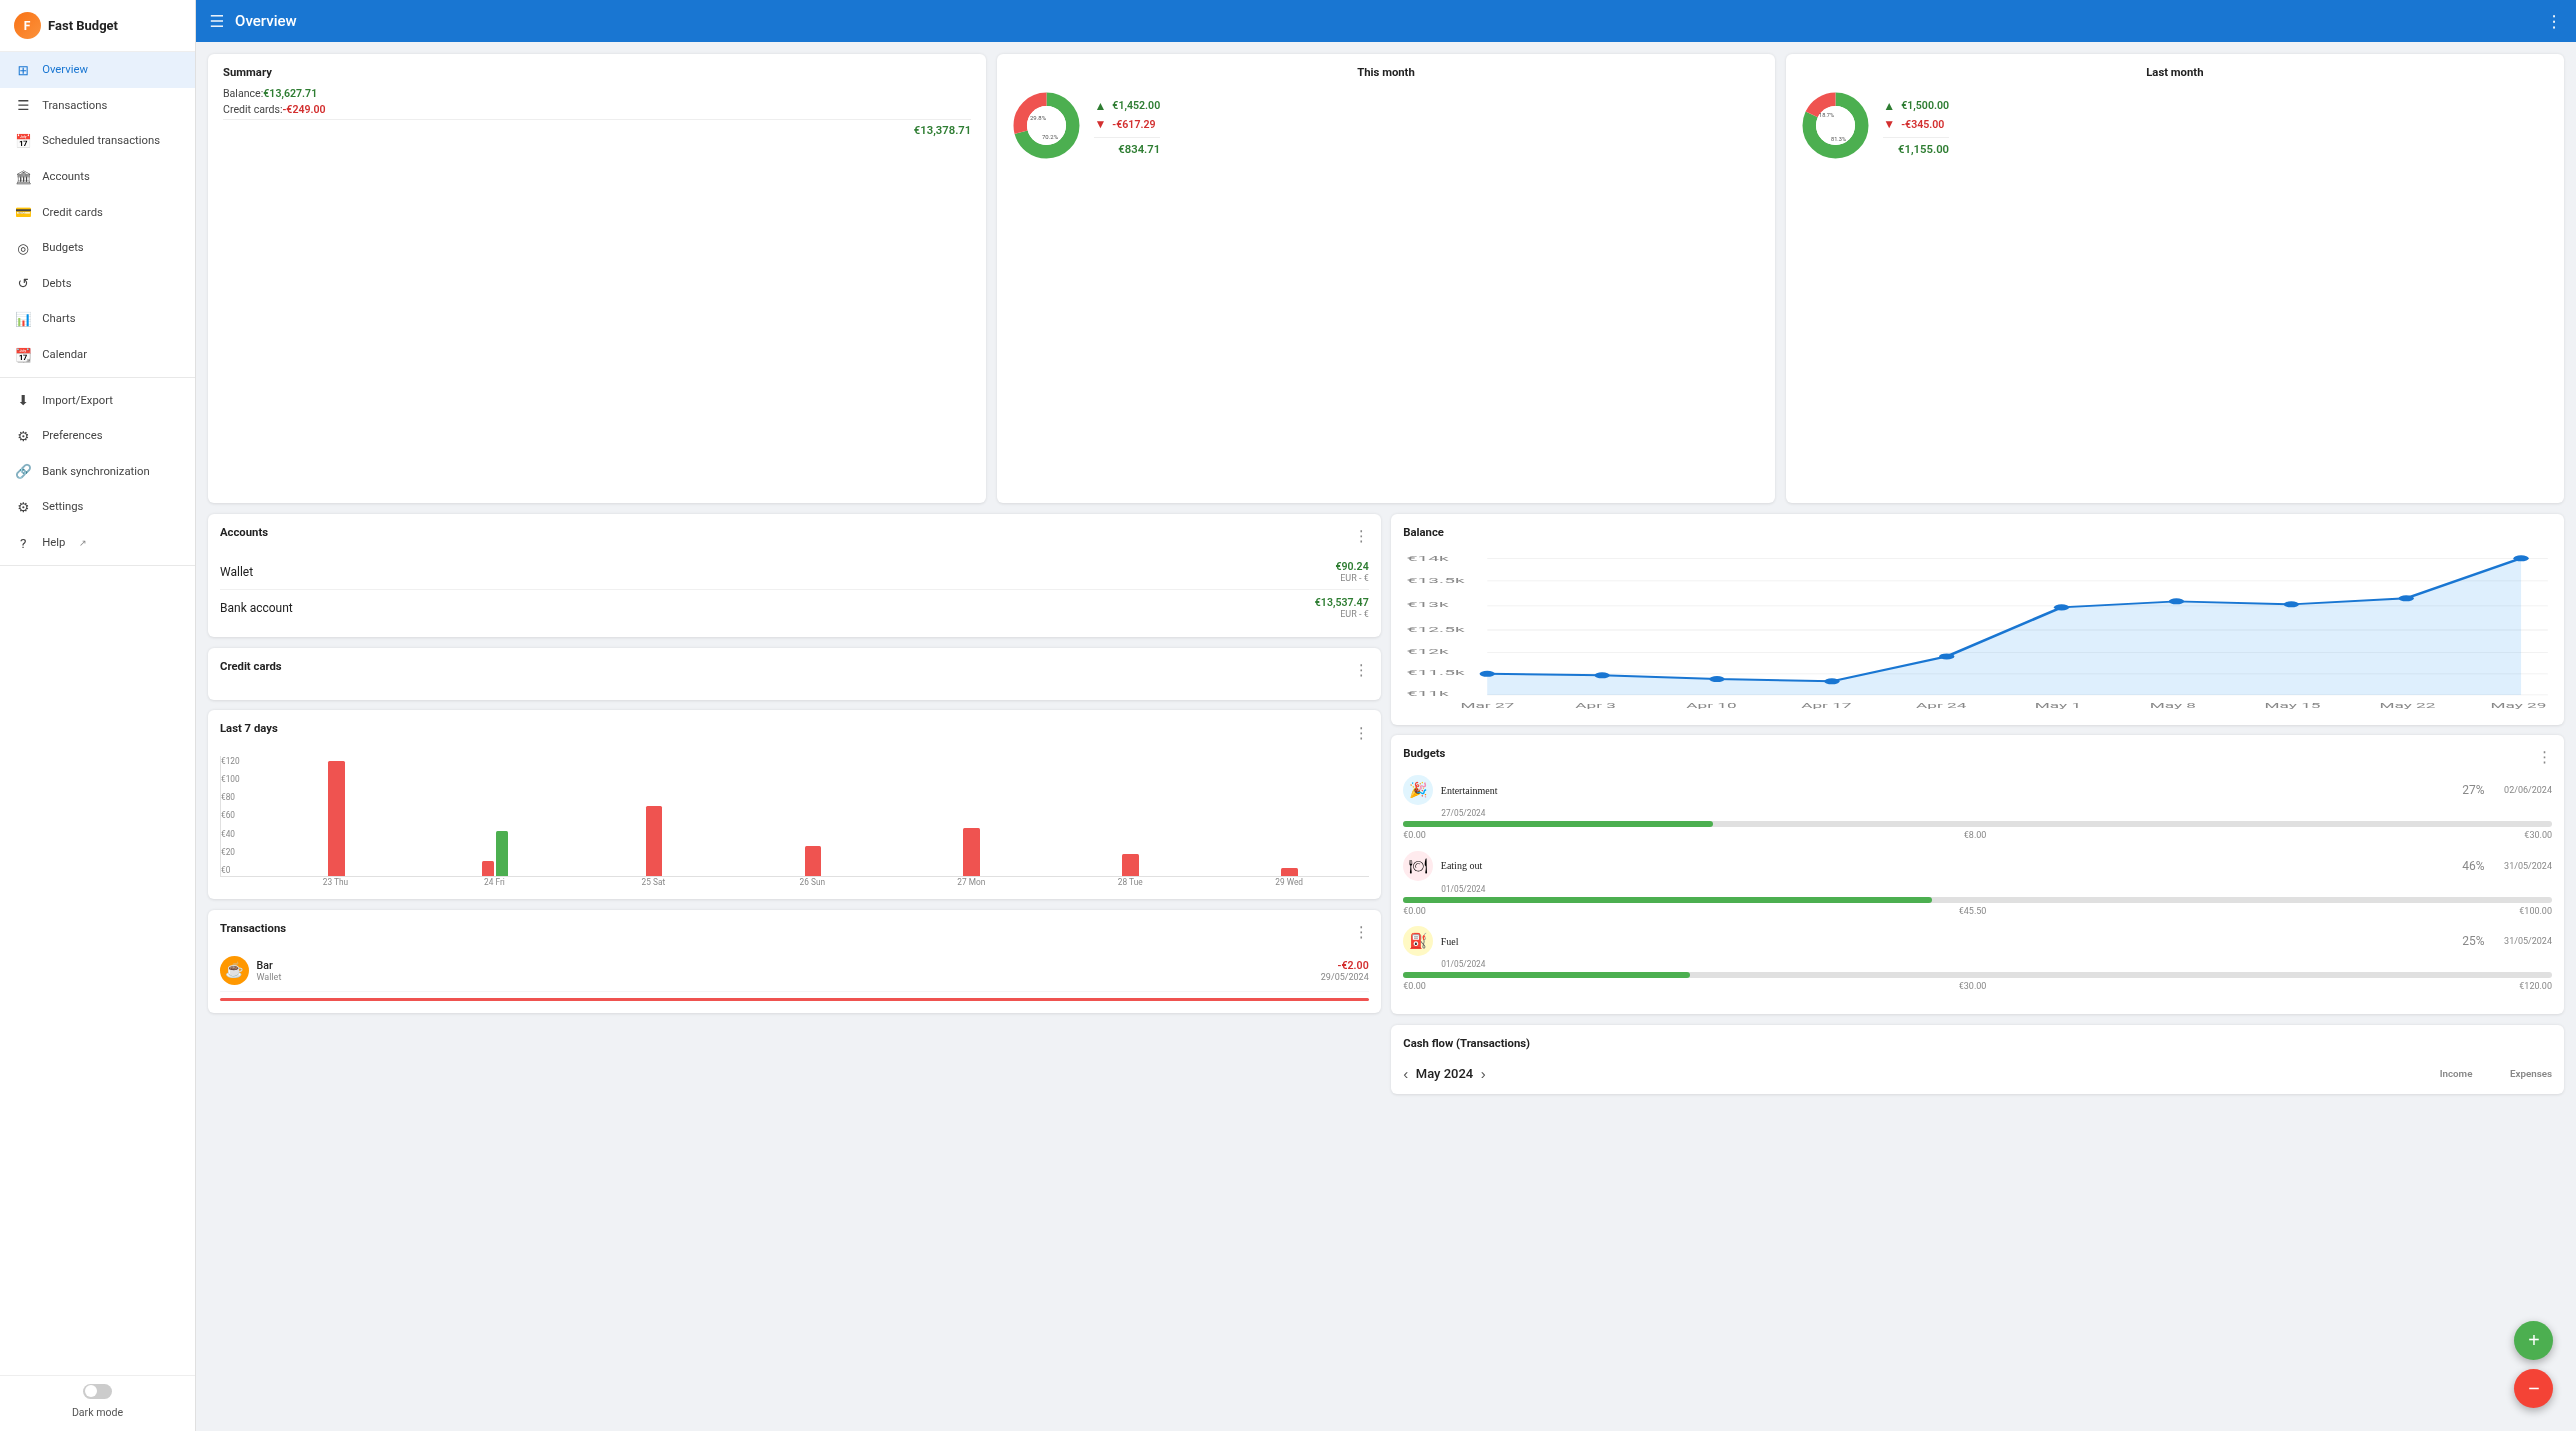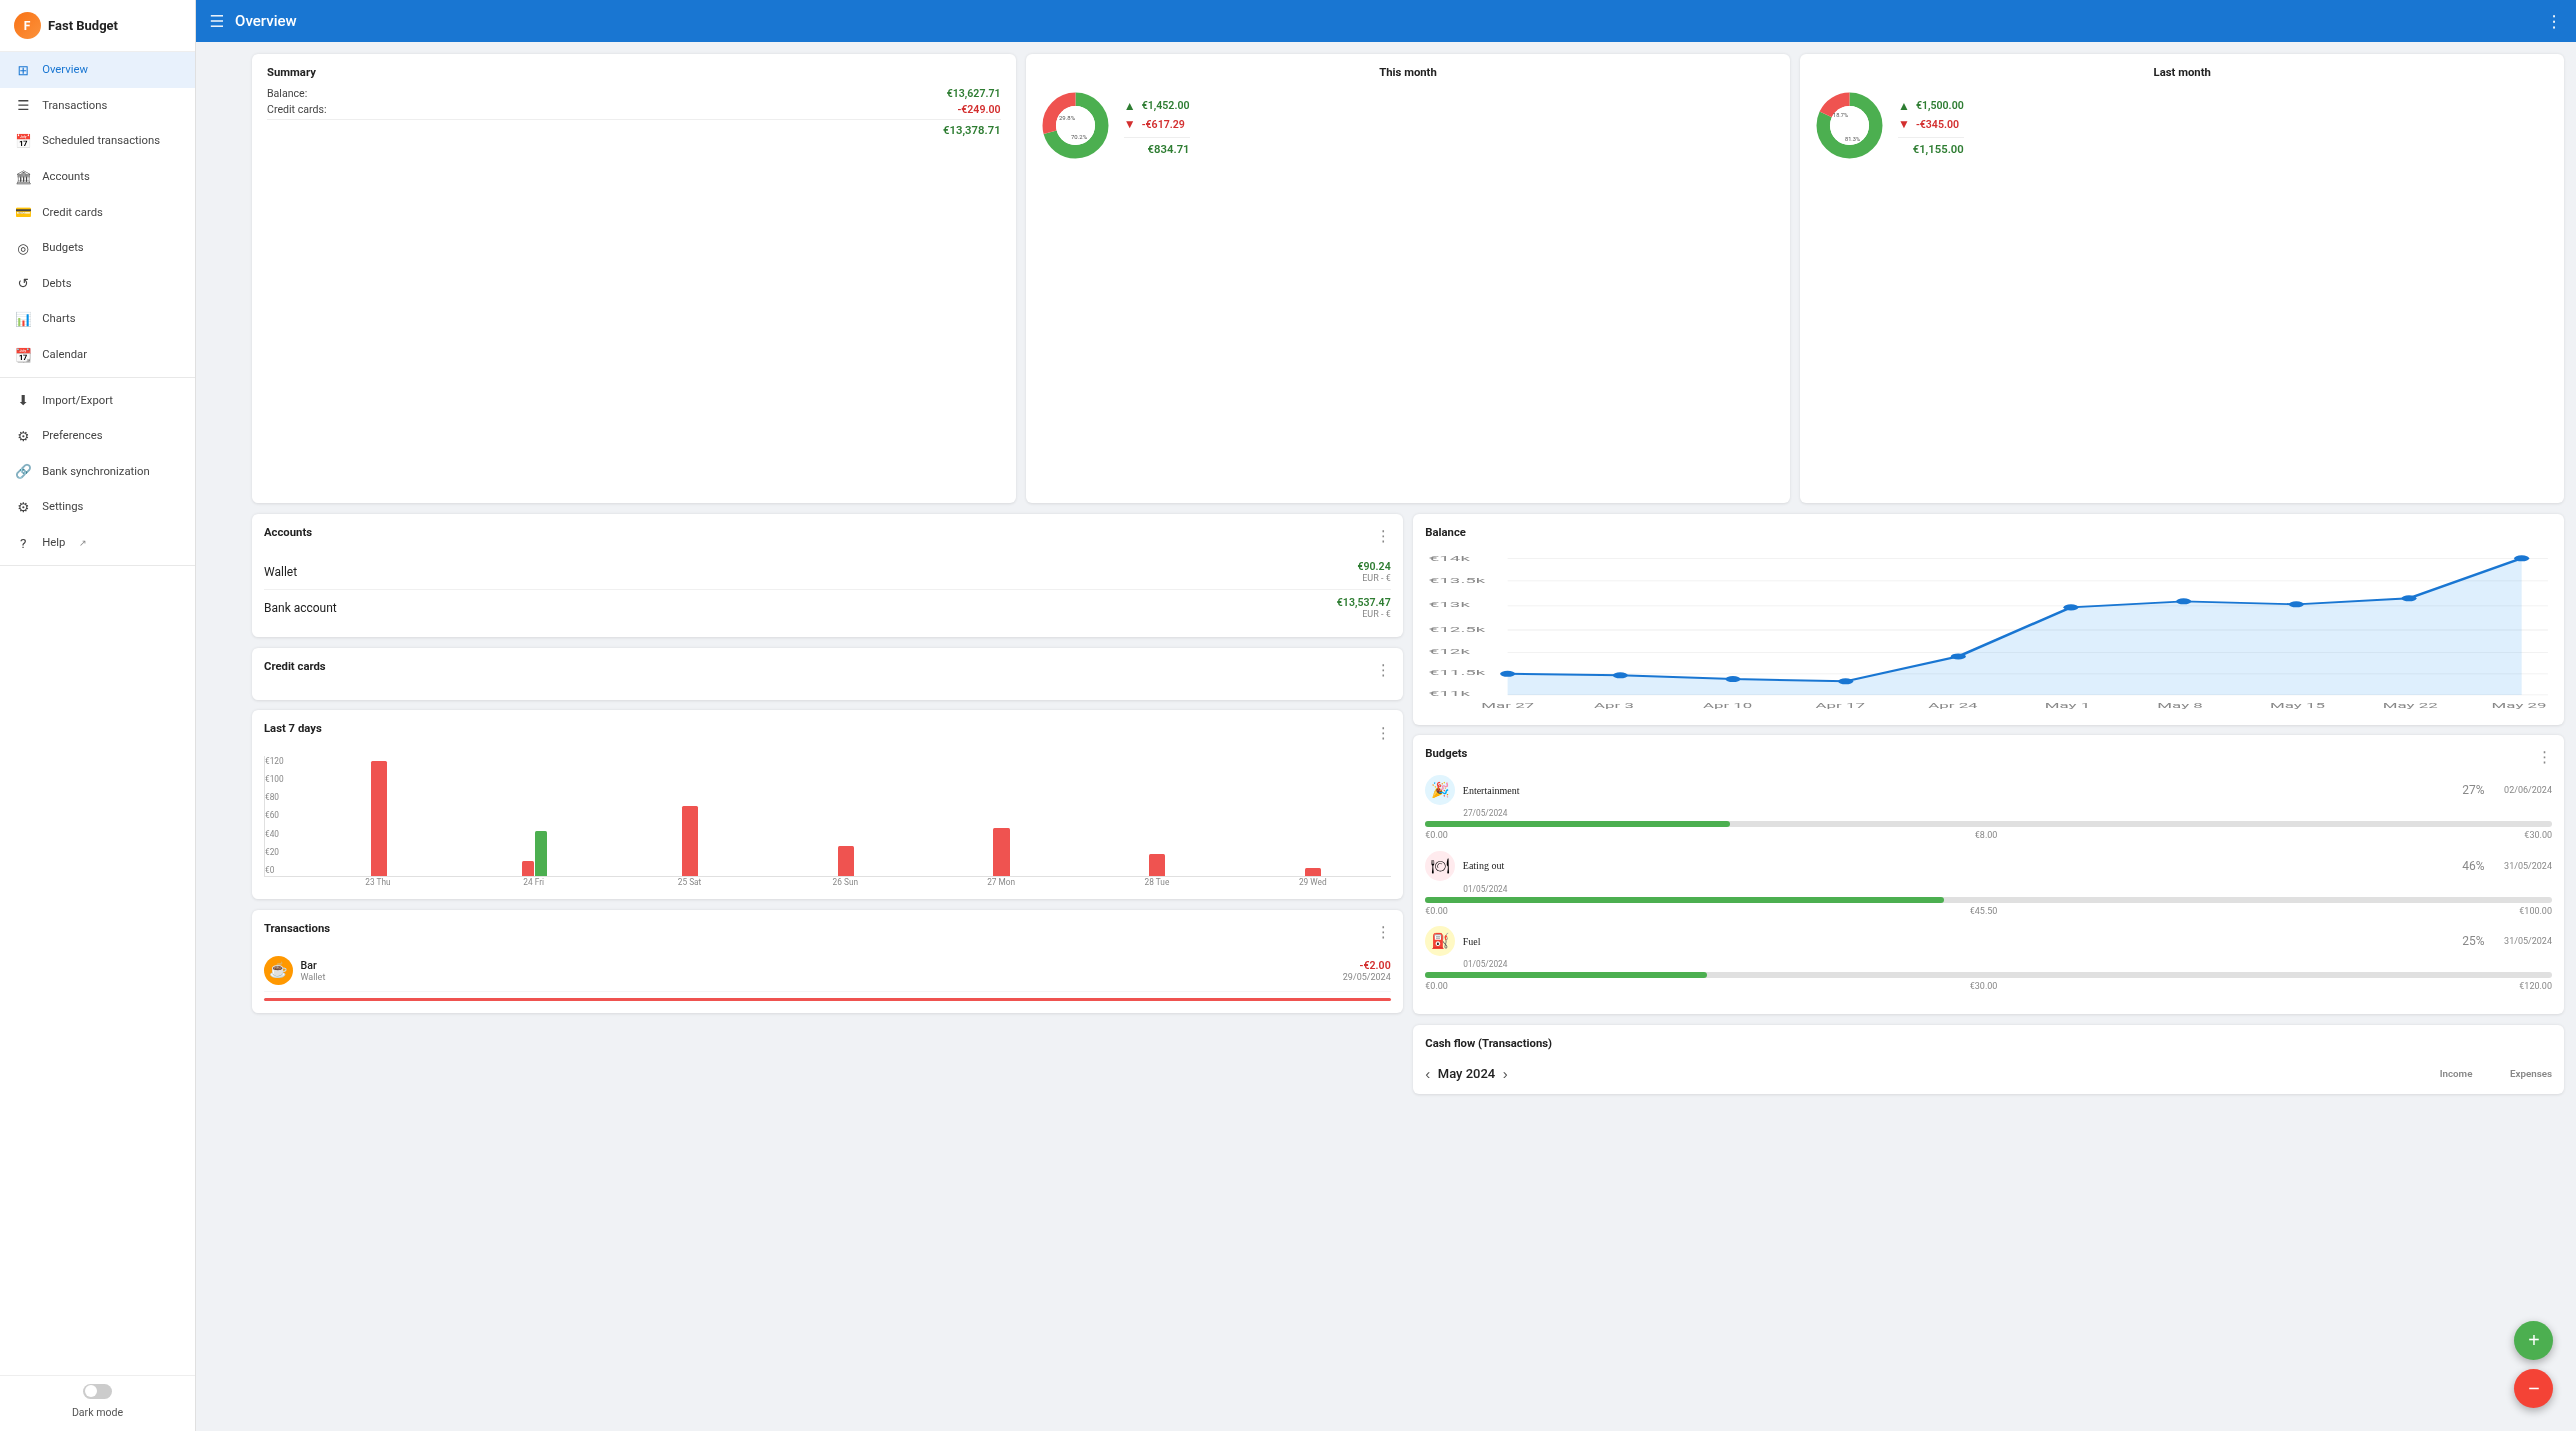--- a/index.html
+++ b/index.html
@@ -95,21 +95,20 @@
 
     
     #content {
       flex: 1;
       overflow-y: auto;
       padding: 12px;
       display: grid;
       grid-template-columns: 1fr 1fr;
       grid-template-rows: auto;
       gap: 10.6px;
-      margin-left: 44px;
     }
 
     
     .card {
       background: #fff;
       border-radius: 6px;
       box-shadow: 0 0.8px 3px rgba(0,0,0,0.1);
       padding: 12px;
     }
 
@@ -138,21 +137,21 @@
     .card-title {
       font-weight: 700;
       font-size: 11.3px;
       color: #222;
       margin-bottom: 7.5px;
     }
 
     
     .summary-card { padding: 12px 15px; }
     .summary-row-item {
-      display: flex; justify-content: space-between; align-items: center;
+      display: flex; align-items: center;
       font-size: 10.6px; color: #444; margin-bottom: 3px;
     }
     .summary-total {
       display: flex; justify-content: flex-end;
       font-weight: 600; font-size: 11.3px; color: #2e7d32;
       border-top: 0.8px solid #eee; padding-top: 4.5px; margin-top: 3px;
     }
     .amount-red { color: #d32f2f; font-weight: 600; }
     .amount-green { color: #2e7d32; font-weight: 600; }
 

